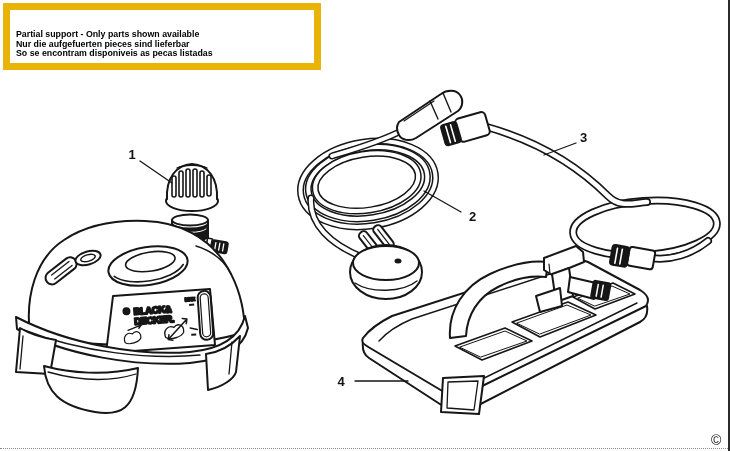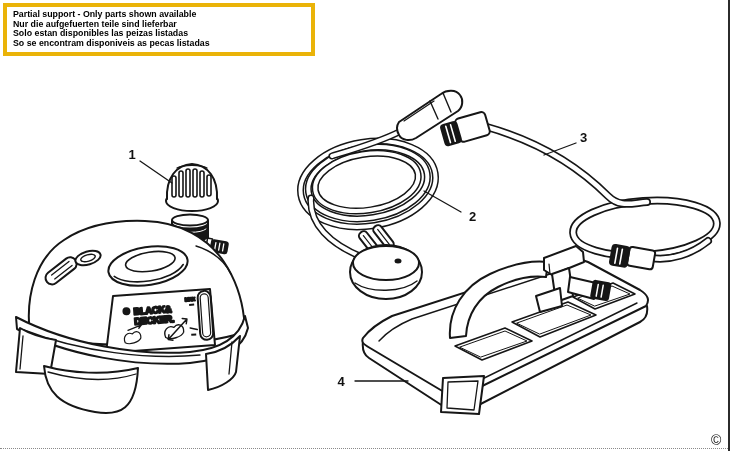--- a/index.html
+++ b/index.html
@@ -3,44 +3,43 @@
 <meta charset="utf-8">
 <style>
   html,body{margin:0;padding:0;background:#fff;}
   .page{
     position:relative;width:730px;height:451px;background:#ffffff;
     font-family:"Liberation Sans",sans-serif;overflow:hidden;
     box-sizing:border-box;border-right:2px solid #2b2b2b;
   }
   .notice-box{
     position:absolute;left:3px;top:3px;width:293px;
-    border:4px solid #eab308;background:#fff;
-    padding:3px 5px 4px 6px;
+    border:7px solid #eab308;background:#fff;
+    padding:20px 5px 4px 6px;
     font-size:8.8px;line-height:9.6px;font-weight:bold;color:#000;
     letter-spacing:0;
   }
   .notice-line{white-space:nowrap;}
   .diagram-svg{position:absolute;left:0;top:0;}
   .bottom-edge{
     position:absolute;left:0;right:0;bottom:2px;height:0;
     border-bottom:1px dotted #8a8a8a;
   }
   text{font-family:"Liberation Sans",sans-serif;}
   .callout{font-size:13px;font-weight:bold;fill:#111;}
   .brand{font-weight:bold;fill:#111;letter-spacing:-0.4px;}
 </style>
 </head>
 <body>
 
 <div class="page">
 
   <div class="notice-box">
     <div class="notice-line">Partial support - Only parts shown available</div>
-    <div class="notice-line">Nur die aufgefuerten teile sind lieferbar</div>
-    <div class="notice-line">Solo estan disponibles las peizas listadas</div>
+    <div class="notice-line">Nur die aufgefuerten pieces sind lieferbar</div>
     <div class="notice-line">So se encontram disponiveis as pecas listadas</div>
   </div>
 
   <svg class="diagram-svg" width="730" height="451" viewBox="0 0 730 451">
     <g fill="none" stroke="#161616" stroke-width="2" stroke-linecap="round" stroke-linejoin="round">
 
       <g>
 
         <g>
           <g transform="rotate(-9 368 184)">

